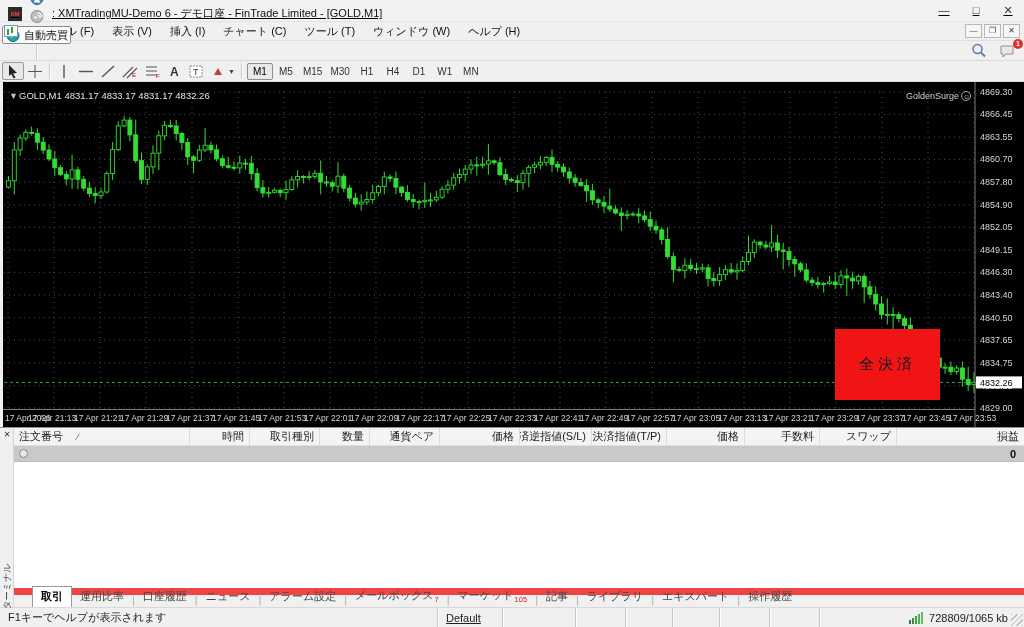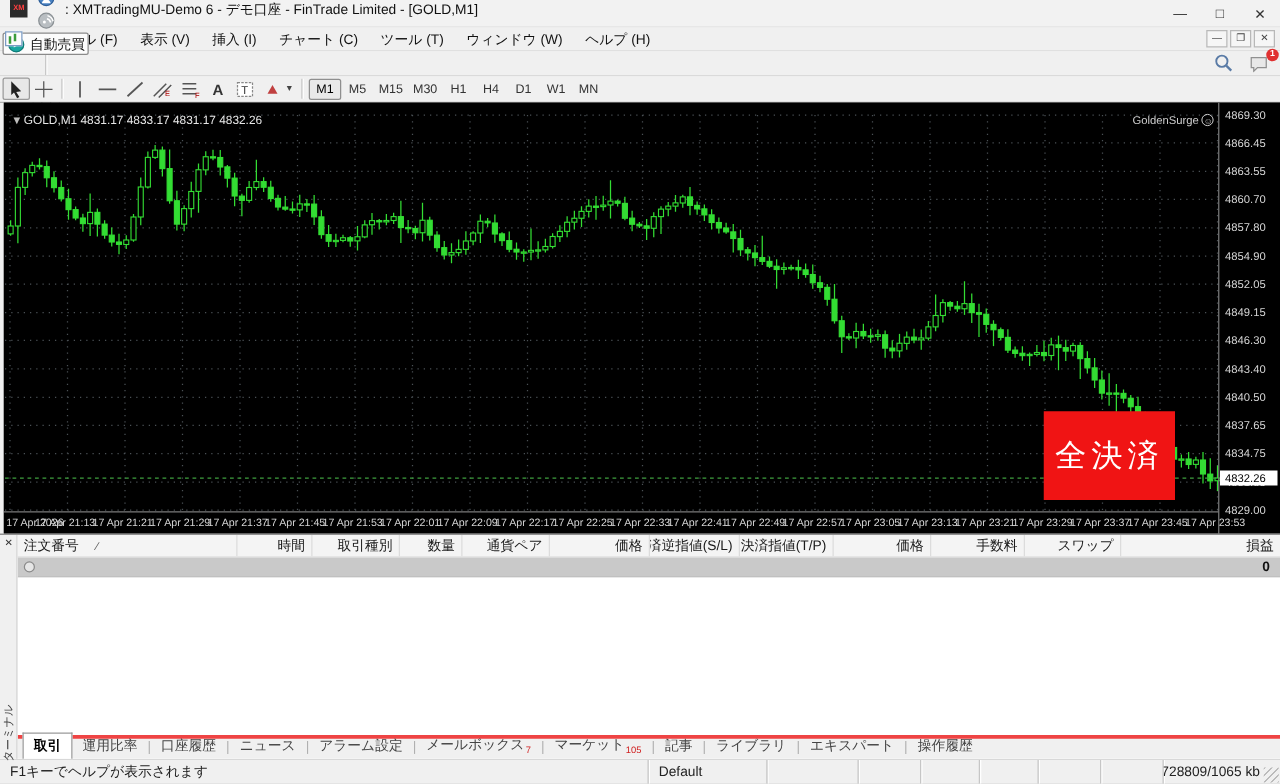--- a/index.html
+++ b/index.html
@@ -1,21 +1,21 @@
 <!DOCTYPE html>
 <html><head>
 <meta charset="utf-8">
 <style>
   * { margin:0; padding:0; box-sizing:border-box; }
   html,body { width:1024px; height:627px; overflow:hidden;
     font-family:"Liberation Sans","DejaVu Sans",sans-serif; font-size:11px; background:#f0f0f0; }
   .app { width:1024px; height:627px; display:flex; flex-direction:column; background:#f0f0f0; }
 
   
-  .titlebar { height:22px; background:#f2f2f2; display:flex; align-items:flex-start; border-bottom:1px solid #e3e3e3; }
+  .titlebar { height:22px; background:#f2f2f2; display:flex; align-items:flex-end; border-bottom:1px solid #e3e3e3;text-decoration:underline; }
   .app-icon { width:14px; height:14px; margin:0 6px 0 8px; background:#2b2b2b; color:#ff4040;
     font-size:6px; font-weight:bold; display:flex; align-items:center; justify-content:center; }
   .title-text { font-size:11px; color:#101010; margin-left:24px; }
   .win-btns { margin-left:auto; display:flex; height:22px; }
   .win-btn { width:32px; height:22px; display:flex; align-items:center; justify-content:center; color:#333; font-size:11px; }
 
   
   .menubar { height:19px; background:#f0f0f0; display:flex; align-items:center; border-bottom:1px solid #e0e0e0; }
   .mdi-chart-icon { width:14px; height:12px; margin:0 5px 0 4px; border:1px solid #7c9cc4; background:#fdfdfd; position:relative; }
   .mdi-chart-icon:before { content:""; position:absolute; left:2px; top:3px; width:2px; height:6px; background:#3c9c3c; }
@@ -39,54 +39,54 @@
   .tf-btn { height:17px; min-width:26px; display:flex; align-items:center; justify-content:center;
     color:#333; font-size:10px; border:1px solid transparent; border-radius:2px; padding:0 3px; }
   .tf-btn.active { border-color:#8f8f8f; background:#e9e9e9; color:#000; }
   .right-tools { margin-left:auto; display:flex; align-items:center; margin-right:6px; gap:6px; }
   .badge { position:absolute; top:-4px; right:-6px; background:#e03030; color:#fff; border-radius:7px;
     font-size:7px; min-width:10px; height:10px; line-height:10px; text-align:center; padding:0 2px; font-weight:bold; }
 
   
   .chart-wrap { position:relative; height:345px; background:#000; border-left:3px solid #f0f0f0; }
   .close-all-btn { position:absolute; left:832px; top:247px; width:105px; height:71px; background:#f01414;
-    color:#ffffff; font-size:25px; display:flex; align-items:center; justify-content:center;
+    color:#0f172a; font-size:15px; display:flex; align-items:center; justify-content:center;
     letter-spacing:4px; cursor:pointer; }
 
   
   .terminal { flex:1; background:#ffffff; border-top:1px solid #909090; display:flex; position:relative; }
   .term-side { width:14px; background:#f0f0f0; border-right:1px solid #d5d5d5; position:relative; }
   .term-close { position:absolute; top:2px; left:2px; width:10px; height:10px; font-size:8px; line-height:10px;
     text-align:center; color:#333; }
   .term-side-label { position:absolute; bottom:14px; left:-17px; transform:rotate(-90deg); transform-origin:center;
     width:48px; font-size:9px; color:#444; text-align:center; }
   .term-main { flex:1; display:flex; flex-direction:column; overflow:hidden; }
   .term-header { height:18px; background:#f4f4f4; display:flex; border-bottom:1px solid #e0e0e0; }
   .th-cell { height:100%; display:flex; align-items:center; padding:0 5px; color:#1a1a1a;
     border-right:1px solid #dcdcdc; overflow:hidden; white-space:nowrap; }
   .th-cell.r { justify-content:flex-end; }
   .sort-glyph { margin-left:14px; color:#555; font-size:9px; }
   .balance-row { height:16px; background:#c9c9c9; display:flex; align-items:center; font-weight:bold; color:#111;
     border-bottom:1px solid #bdbdbd; }
   .bal-icon { width:9px; height:9px; border-radius:50%; border:1px solid #8a8a8a; background:#e6e6e6; margin:0 6px 0 5px; }
   .bal-profit { margin-left:auto; padding-right:8px; }
   .term-body { flex:1; background:#fff; }
-  .tabbar { height:19px; background:#f0f0f0; border-top:3px solid #ef4444; display:flex; align-items:flex-end; padding-left:4px;margin-top:40px; }
+  .tabbar { height:19px; background:#f0f0f0; border-top:7px solid #ef4444; display:flex; align-items:flex-end; padding-left:18px;margin-top:40px; }
   .tab { padding:2px 8px 3px 8px; color:#444; position:relative; white-space:nowrap; }
   .tab.active { background:#ffffff; border:1px solid #9a9a9a; border-bottom:1px solid #ffffff; margin-top:-1px;
     margin-bottom:-1px; color:#000; font-weight:bold; }
   .tab-sep { color:#b0b0b0; align-self:center; padding-bottom:2px; }
   .tab .tab-badge { color:#d02020; font-size:7.5px; vertical-align:sub; margin-left:1px; }
 
   
   .statusbar { height:20px; background:#f0f0f0; border-top:1px solid #d8d8d8; display:flex; align-items:center; font-size:11px; color:#222; }
   .sb-seg { height:100%; display:flex; align-items:center; padding:0 8px; border-right:1px solid #c6c6c6;
     box-shadow:1px 0 0 #ffffff; white-space:nowrap; overflow:hidden; }
-  .sb-help { width:519px; }
-  .sb-default { width:95px; }
+  .sb-help { width:438px; }
+  .sb-default { width:65px;text-decoration:underline; }
   .sb-e1{width:73px;} .sb-e2{width:50px;} .sb-e3{width:47px;} .sb-e4{width:47px;} .sb-e5{width:50px;} .sb-e6{width:50px;}
   .sb-traffic { flex:1; justify-content:flex-end; border-right:none; gap:4px; padding-right:16px; }
   .grip { position:absolute; right:1px; bottom:1px; width:12px; height:12px;
     background:repeating-linear-gradient(135deg,#bbb 0 1px,transparent 1px 4px); }
   svg text { font-family:"Liberation Sans","DejaVu Sans",sans-serif; }
 </style>
 </head>
 <body>
 
 <div class="app">

